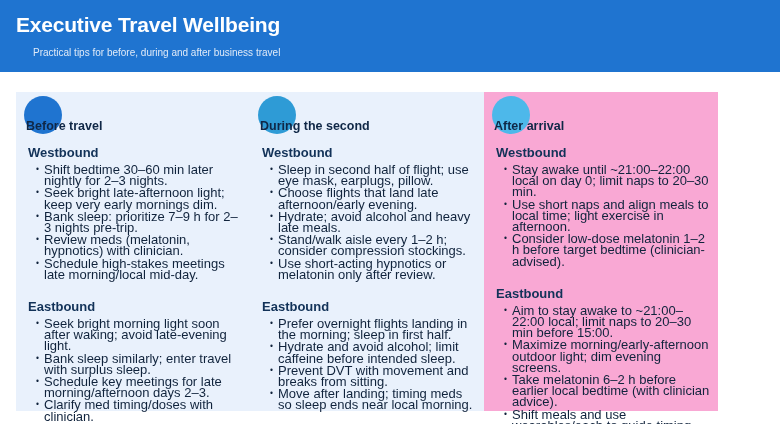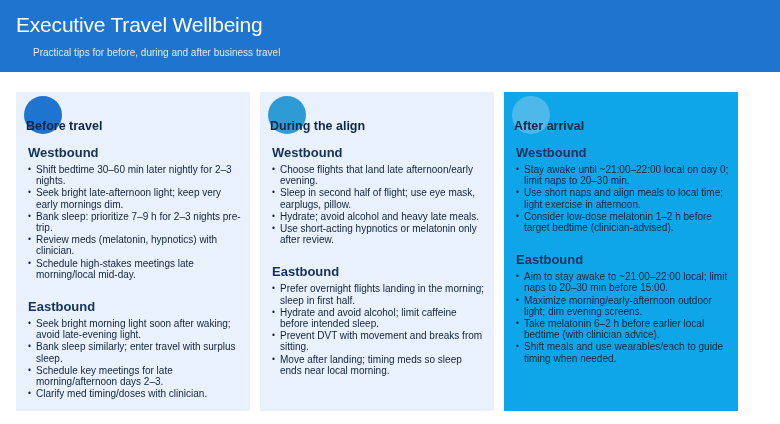--- a/index.html
+++ b/index.html
@@ -27,42 +27,42 @@
     top: 0;
     width: 780px;
     height: 72px;
     background: #1f74d0;
     box-sizing: border-box;
     padding: 12px 0 0 16px;
   }
   .header-title {
     color: #ffffff;
     font-size: 21px;
-    font-weight: normal;
+    font-weight: bold;
     letter-spacing: -0.2px;
     line-height: 26px;
     margin: 0;
   }
   .header-subtitle {
     color: #dfeaf8;
     font-size: 10px;
     font-weight: normal;
     line-height: 12px;
     margin: 9px 0 0 17px;
   }
 
   
   .columns {
     position: absolute;
     left: 16px;
     top: 92px;
     width: 748px;
     height: 319px;
     display: flex;
-    gap: 10px;
+    gap: 0;
   }
   .card {
     position: relative;
     width: 234px;
     height: 319px;
     background: #e9f1fc;
     box-sizing: border-box;
     padding: 0;
   }
 
@@ -101,25 +101,25 @@
     line-height: 13px;
     margin: 0 0 5px 0;
   }
   ul.bullets {
     list-style: none;
     margin: 0;
     padding: 0;
   }
   ul.bullets li {
     position: relative;
-    font-size: 10px;
+    font-size: 13px;
     line-height: 11.2px;
     color: #10233c;
     padding-left: 8px;
-    margin: 0 0 1px 0;
+    margin: 0 0 1px 8px;
   }
   ul.bullets li::before {
     content: "\2022";
     position: absolute;
     left: 0;
     top: 0;
     font-size: 8.5px;
     line-height: 11.2px;
     color: #10233c;
   }
@@ -161,45 +161,46 @@
             <li>Bank sleep similarly; enter travel with surplus sleep.</li>
             <li>Schedule key meetings for late morning/afternoon days 2–3.</li>
             <li>Clarify med timing/doses with clinician.</li>
           </ul>
         </div>
       </div>
     </div>
 
     <div class="card" style="background: rgb(233, 241, 252);">
       <div class="card-badge" style="background: rgb(46, 155, 214);"></div>
-      <div class="card-title">During the align</div>
+      <div class="card-title">During the second</div>
       <div class="card-body">
         <div class="section">
           <div class="section-heading">Westbound</div>
           <ul class="bullets">
+            <li>Sleep in second half of flight; use eye mask, earplugs, pillow.</li>
             <li>Choose flights that land late afternoon/early evening.</li>
-            <li>Sleep in second half of flight; use eye mask, earplugs, pillow.</li>
             <li>Hydrate; avoid alcohol and heavy late meals.</li>
+            <li>Stand/walk aisle every 1–2 h; consider compression stockings.</li>
             <li>Use short-acting hypnotics or melatonin only after review.</li>
           </ul>
         </div>
         <div class="section-gap"></div>
         <div class="section">
           <div class="section-heading">Eastbound</div>
           <ul class="bullets">
             <li>Prefer overnight flights landing in the morning; sleep in first half.</li>
             <li>Hydrate and avoid alcohol; limit caffeine before intended sleep.</li>
             <li>Prevent DVT with movement and breaks from sitting.</li>
             <li>Move after landing; timing meds so sleep ends near local morning.</li>
           </ul>
         </div>
       </div>
     </div>
 
-    <div class="card" style="background: #0ea5e9;">
+    <div class="card" style="background: #f9a8d4;">
       <div class="card-badge" style="background: rgb(77, 184, 234);"></div>
       <div class="card-title">After arrival</div>
       <div class="card-body">
         <div class="section">
           <div class="section-heading">Westbound</div>
           <ul class="bullets">
             <li>Stay awake until ~21:00–22:00 local on day 0; limit naps to 20–30 min.</li>
             <li>Use short naps and align meals to local time; light exercise in afternoon.</li>
             <li>Consider low-dose melatonin 1–2 h before target bedtime (clinician-advised).</li>
           </ul>

